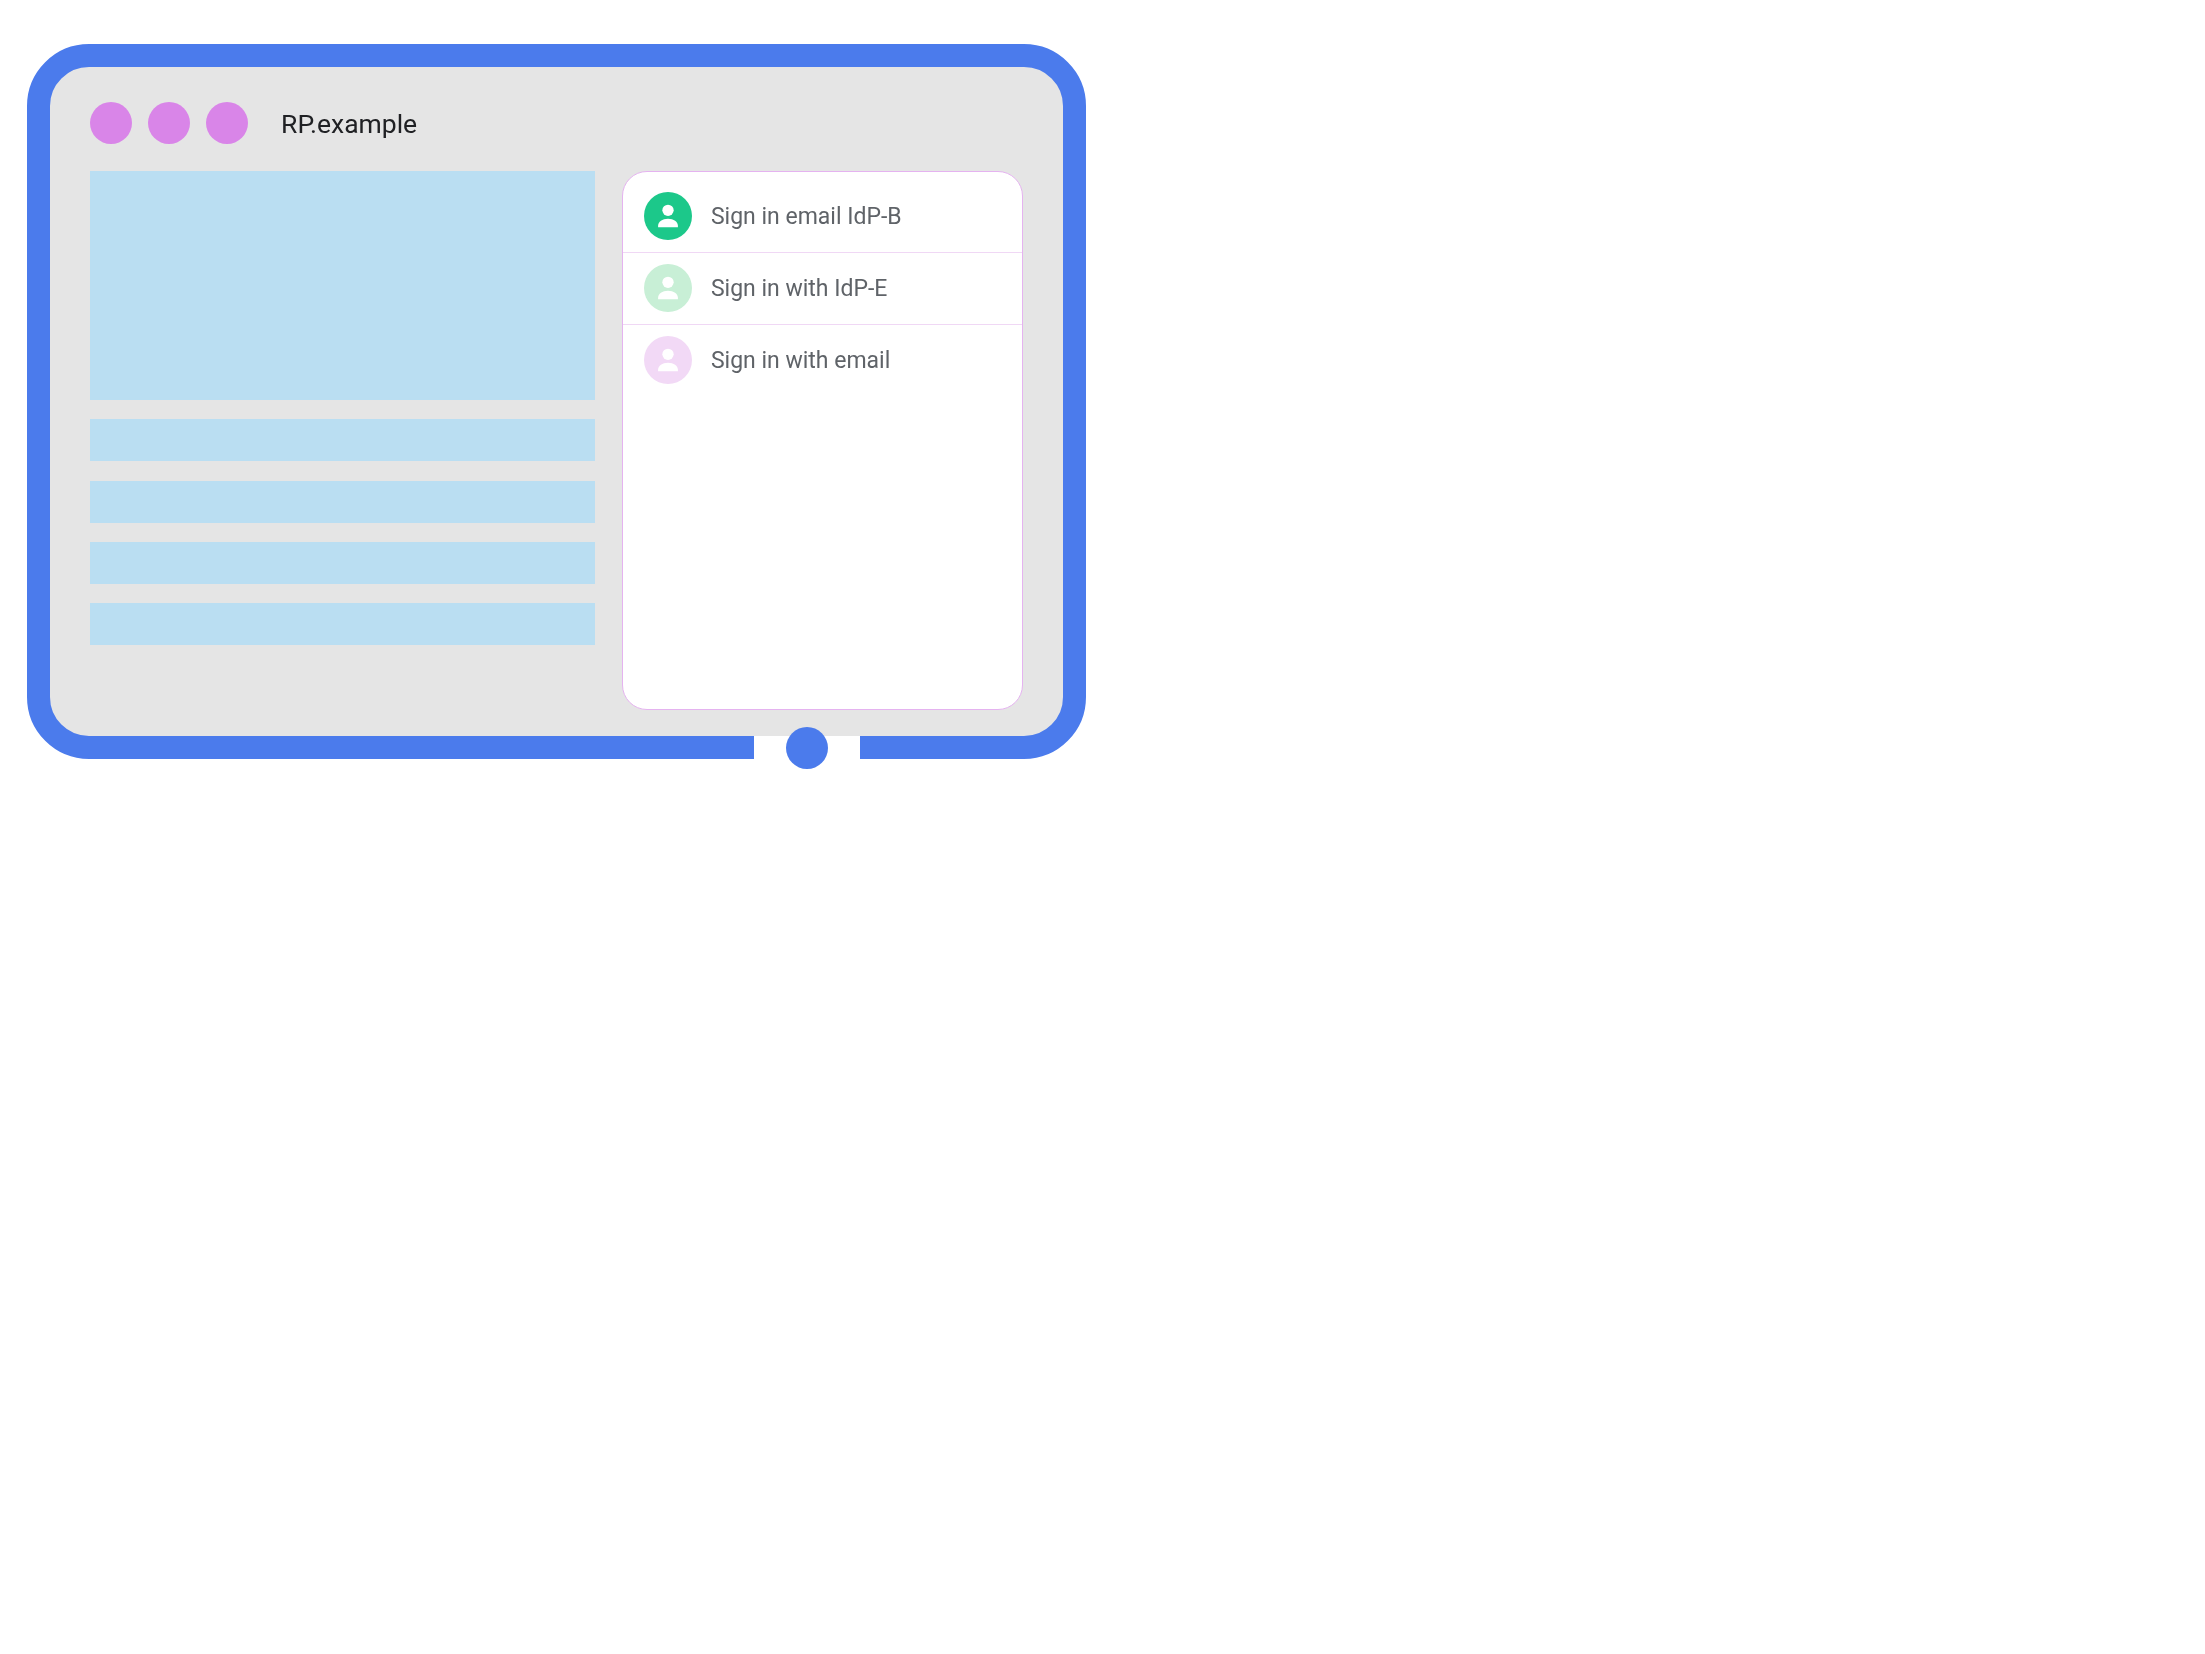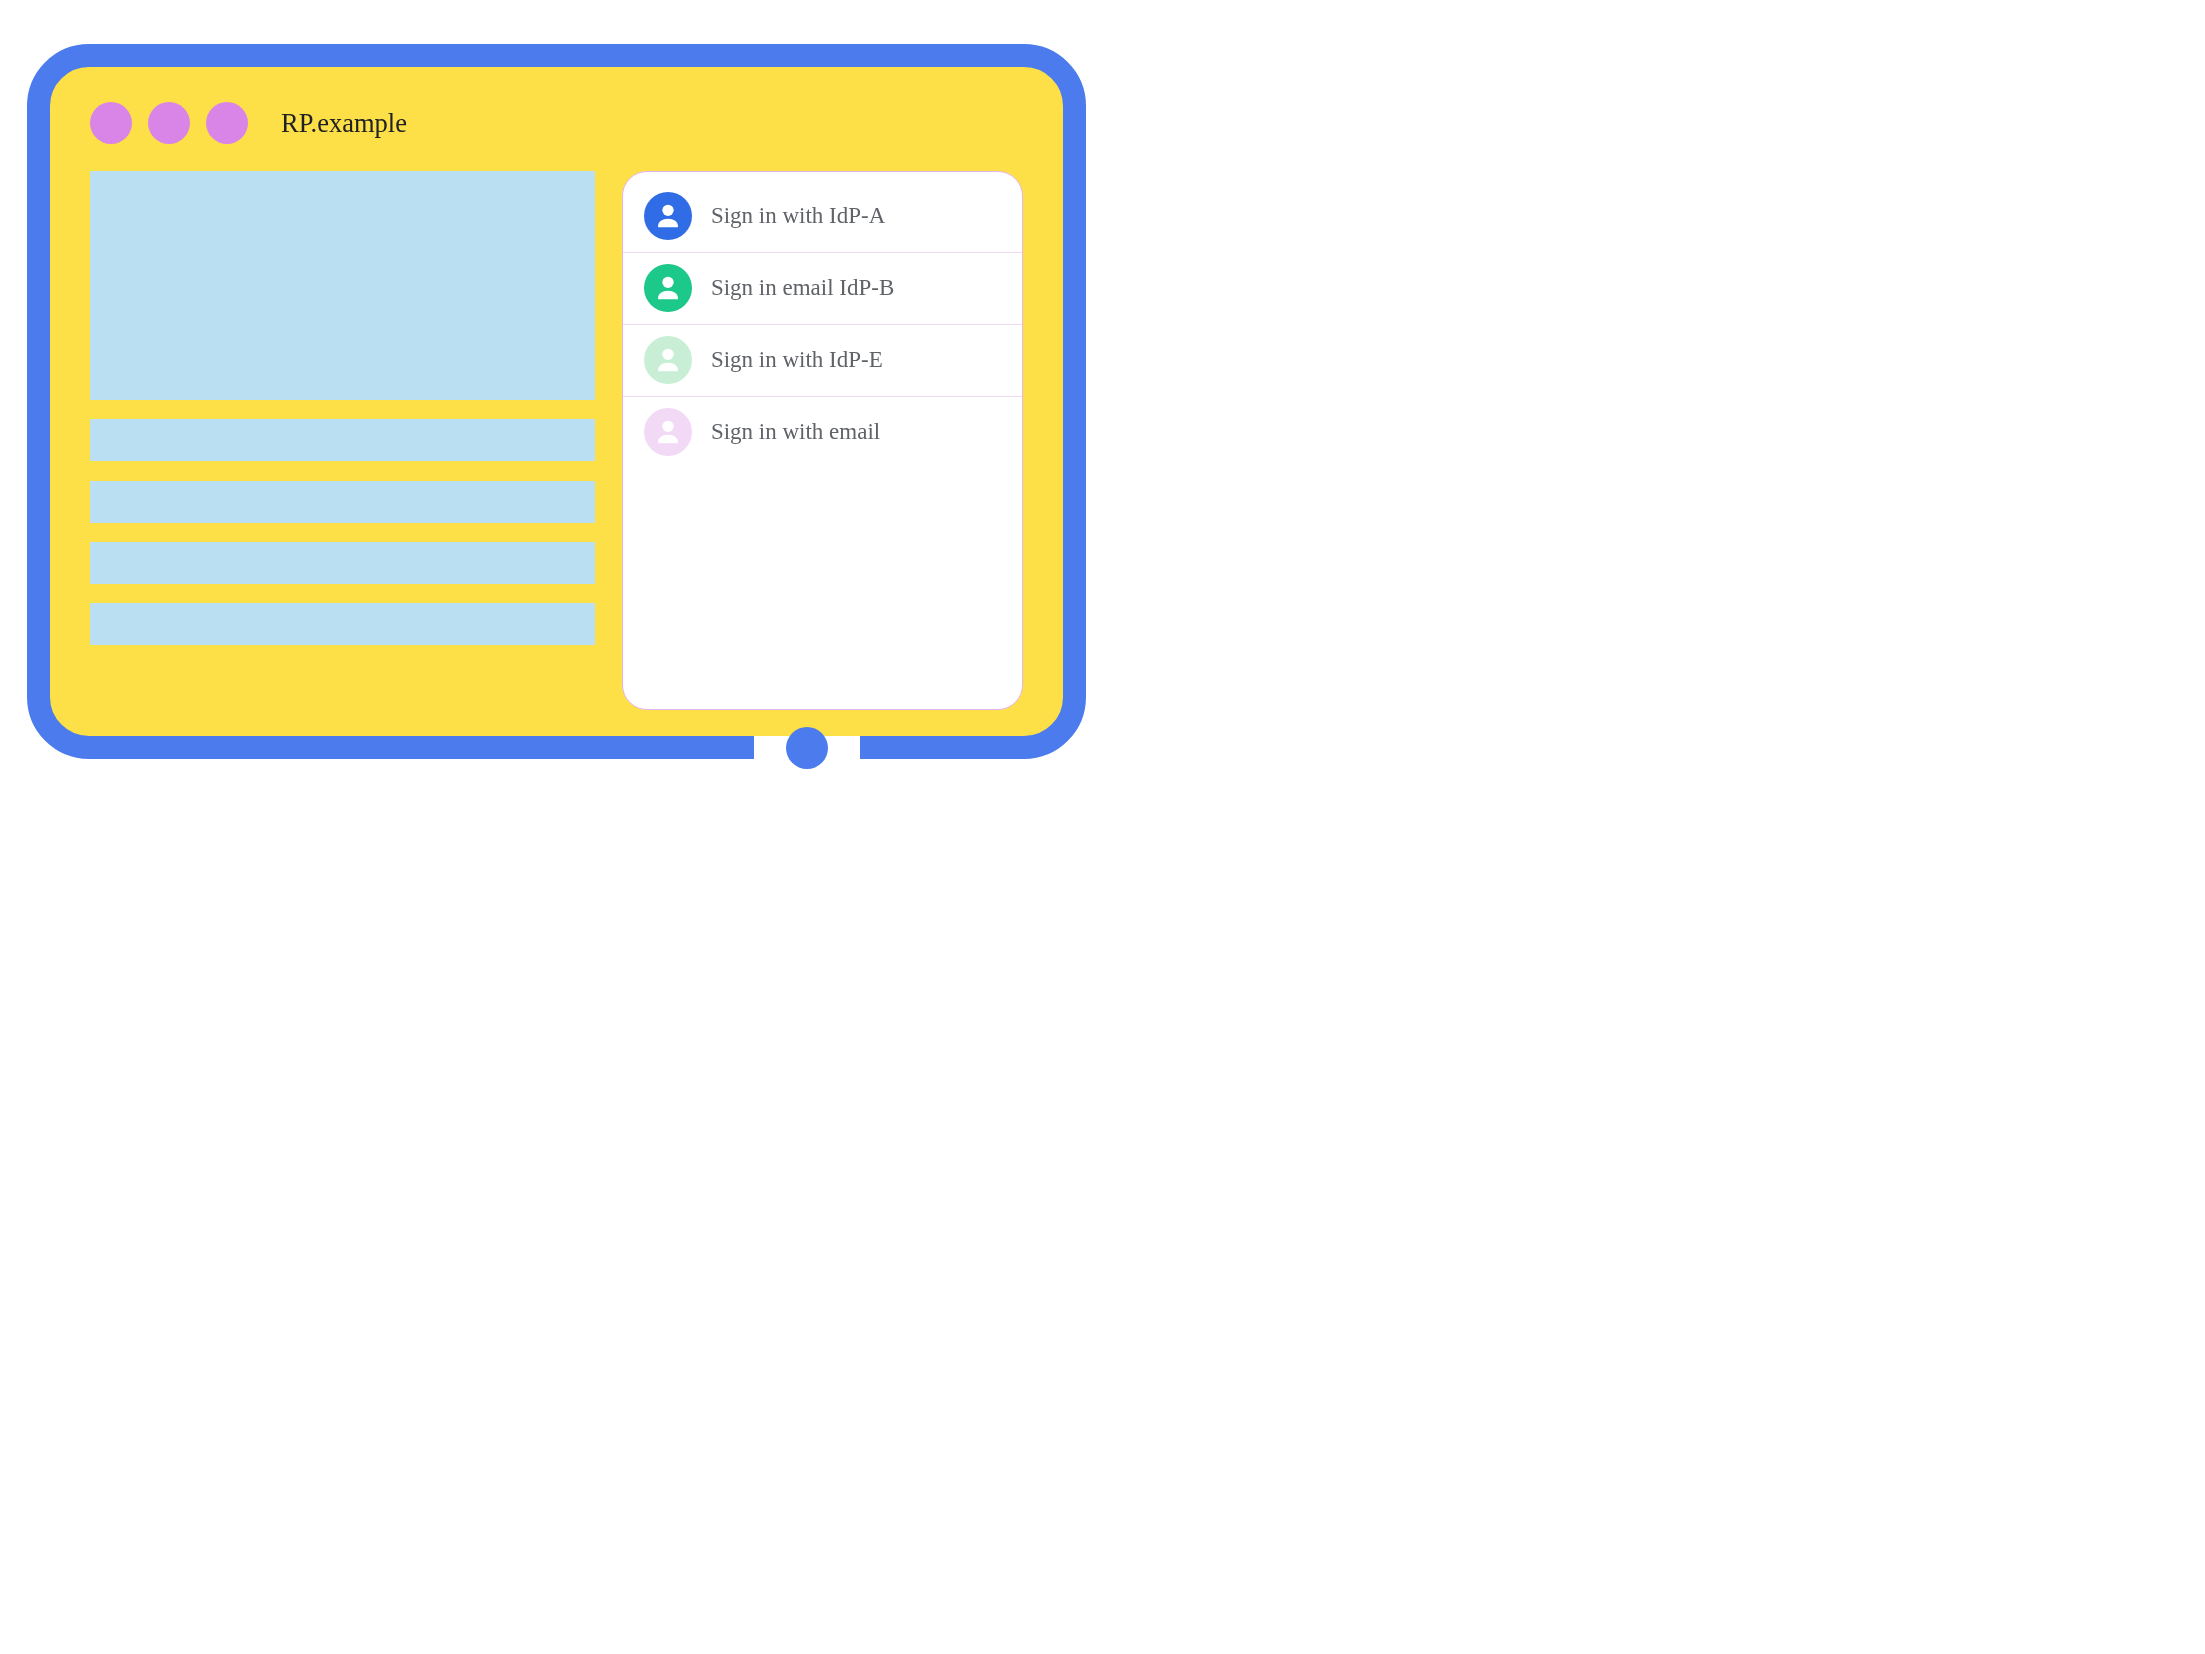--- a/index.html
+++ b/index.html
@@ -13,23 +13,22 @@
       width: 1112px;
       height: 847px;
       padding: 44px 26.5px 26.5px 26.5px;
     }
     .device-frame {
       position: relative;
       width: 1059px;
       height: 715px;
       border: 23px solid #4B7BEC;
       border-radius: 62px;
-      background: #fde047;
+      background: #e5e5e5;
       margin: 0 auto;
-      font-family: Liberation Serif, serif;
     }
     .device-notch {
       position: absolute;
       bottom: -23px;
       right: 203px;
       width: 106px;
       height: 23px;
       background: #fff;
       display: flex;
       align-items: center;
@@ -148,29 +147,20 @@
       <div class="content-left">
         <div class="hero-block"></div>
         <div class="line-block"></div>
         <div class="line-block"></div>
         <div class="line-block"></div>
         <div class="line-block"></div>
       </div>
 
       <div class="signin-panel">
         <div class="signin-option">
-          <div class="signin-icon" style="background:#2F6CE5">
-            <svg viewBox="0 0 24 24" fill="#fff">
-                <circle cx="12" cy="8" r="4"></circle>
-                <path d="M12 14c-4 0-7 2.2-7 5v1h14v-1c0-2.8-3-5-7-5z"></path>
-              </svg>
-          </div>
-          <span class="signin-label">Sign in with IdP-A</span>
-        </div>
-        <div class="signin-option">
           <div class="signin-icon" style="background:#1CC88A">
             <svg viewBox="0 0 24 24" fill="#fff">
                 <circle cx="12" cy="8" r="4"></circle>
                 <path d="M12 14c-4 0-7 2.2-7 5v1h14v-1c0-2.8-3-5-7-5z"></path>
               </svg>
           </div>
           <span class="signin-label">Sign in email IdP-B</span>
         </div>
         <div class="signin-option">
           <div class="signin-icon" style="background:#C8EFD6">

